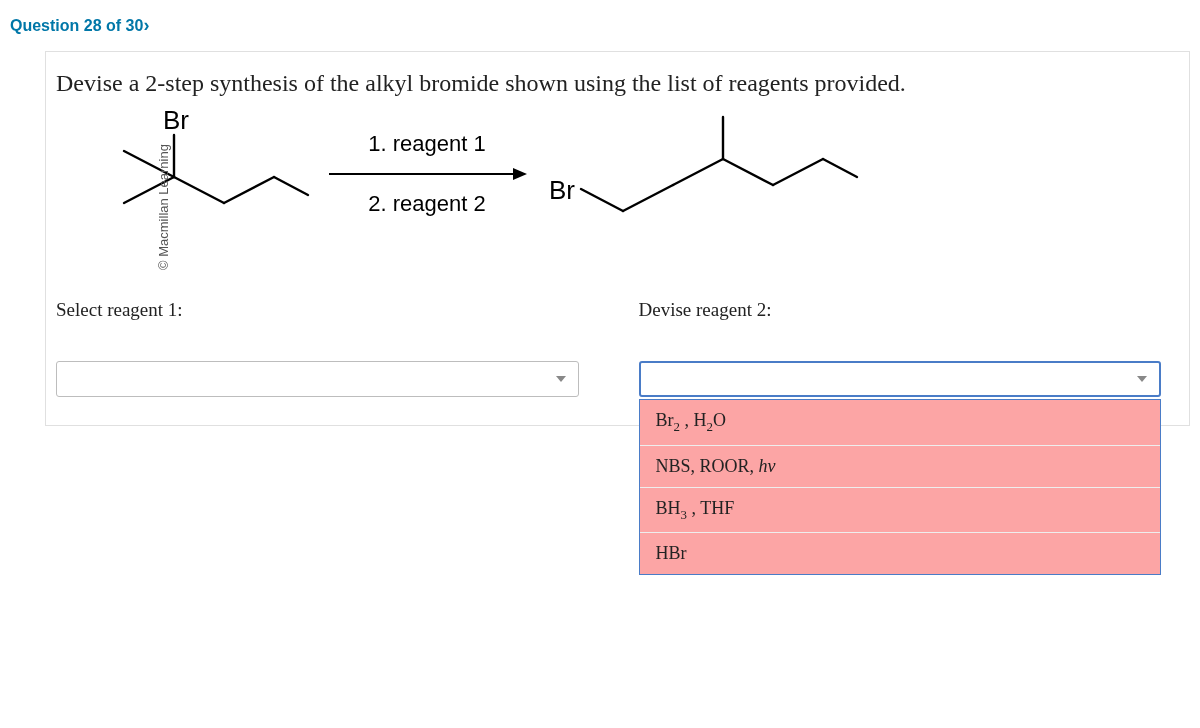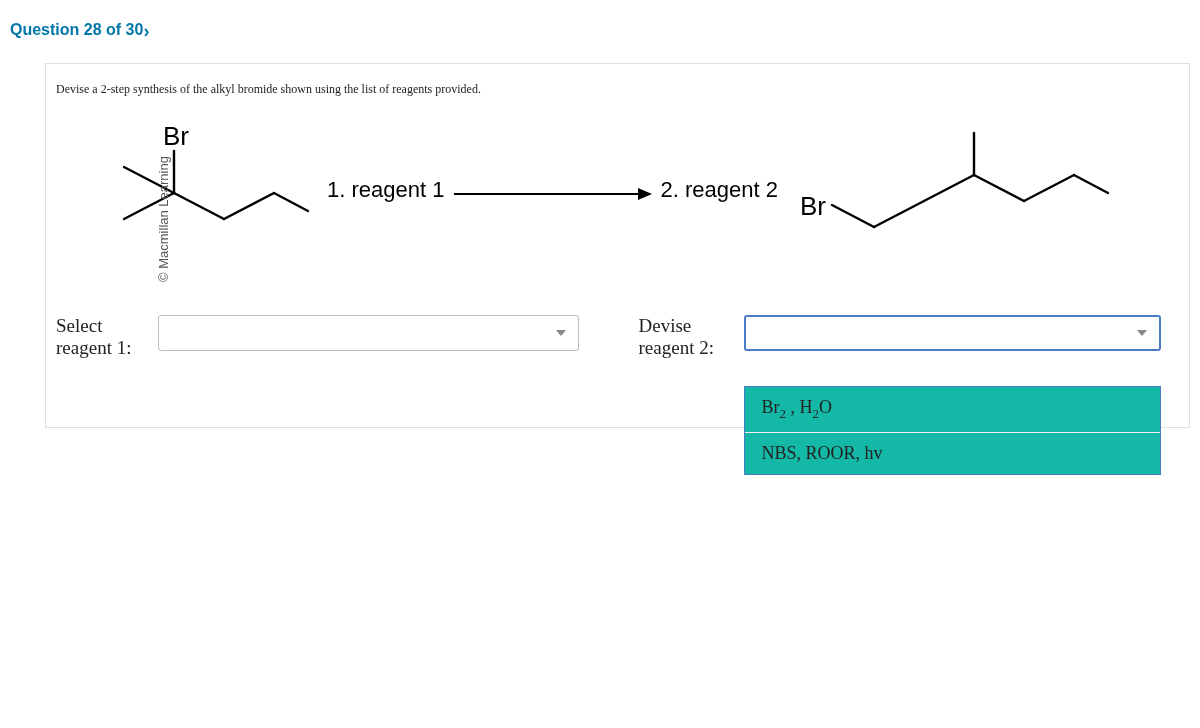--- a/index.html
+++ b/index.html
@@ -4,23 +4,23 @@
   <style>
     * { box-sizing: border-box; margin: 0; padding: 0; }
     body {
       font-family: Arial, Helvetica, sans-serif;
       background: #fff;
       width: 1200px;
       height: 728px;
       overflow: hidden;
     }
     .header {
-      padding: 21px 10px;
-      display: flex;
-      align-items: flex-start;
+      padding: 15px 10px;
+      display: flex;
+      align-items: center;
     }
     .question-label {
       color: #0077a8;
       font-weight: 600;
       font-size: 16px;
     }
     .chevron {
       color: #0077a8;
       font-size: 18px;
       font-weight: bold;
@@ -39,51 +39,51 @@
       transform: rotate(-90deg);
       transform-origin: right top;
       font-size: 13px;
       color: #555;
       white-space: nowrap;
       width: 150px;
       text-align: center;
     }
     .prompt {
       font-family: Georgia, 'Times New Roman', serif;
-      font-size: 12px;
+      font-size: 24px;
       color: #222;
-      margin-bottom: 18px;
+      margin-bottom: 2px;
     }
     .diagram-row {
       display: flex;
       align-items: center;
       gap: 16px;
       margin-bottom: 50px;
     }
     .structure { flex: 0 0 auto; }
     .arrow-block {
       display: flex;
-      flex-direction: row;
-      align-items: flex-end;
+      flex-direction: column;
+      align-items: center;
       gap: 8px;
     }
     .reagent-label {
       font-family: "Helvetica Neue", Helvetica, Arial, sans-serif;
       font-size: 22px;
       color: #000;
     }
     .arrow-svg { display: block; }
     .selectors {
       display: flex;
       gap: 60px;
     }
     .selector-col {
       flex: 1;
       display: flex;
-      flex-direction: row;
+      flex-direction: column;
     }
     .selector-label {
       font-family: Georgia, 'Times New Roman', serif;
       font-size: 19px;
       color: #222;
       margin-bottom: 40px;
     }
     .dropdown {
       position: relative;
       width: 100%;
@@ -108,35 +108,34 @@
       border-left: 5px solid transparent;
       border-right: 5px solid transparent;
       border-top: 6px solid #888;
     }
     .dropdown-menu {
       position: absolute;
       top: 38px;
       left: 0;
       right: 0;
       border: 1px solid #4a7cc7;
-      background: #14b8a6;
+      background: #fca5a5;
       z-index: 10;
-      margin-top: 33px;
     }
     .dropdown-item {
       padding: 10px 16px;
       font-family: Georgia, 'Times New Roman', serif;
       font-size: 18px;
       color: #222;
       border-bottom: 1px solid #eee;
       cursor: pointer;
     }
     .dropdown-item:last-child { border-bottom: none; }
     sub { font-size: 0.72em; vertical-align: sub; }
-    .italic { }
+    .italic { font-style: italic; }
   </style>
 </head>
 <body>
 
 <div class="header">
   <span class="question-label">Question 28 of 30</span>
   <span class="chevron">›</span>
 </div>
 
 <div class="content-wrap">
@@ -206,18 +205,20 @@
 
     <div class="selector-col">
       <div class="selector-label">Devise reagent 2:</div>
       <div class="dropdown">
         <div class="dropdown-btn active">
           <span class="caret"></span>
         </div>
         <div class="dropdown-menu" id="reagent2-menu">
         <div class="dropdown-item">Br<sub>2</sub> , H<sub>2</sub>O</div>
             <div class="dropdown-item">NBS, ROOR, <span class="italic">hv</span></div>
+            <div class="dropdown-item">BH<sub>3</sub> , THF</div>
+            <div class="dropdown-item">HBr</div>
           </div>
       </div>
     </div>
 
   </div>
 </div>
 
 </body></html>

